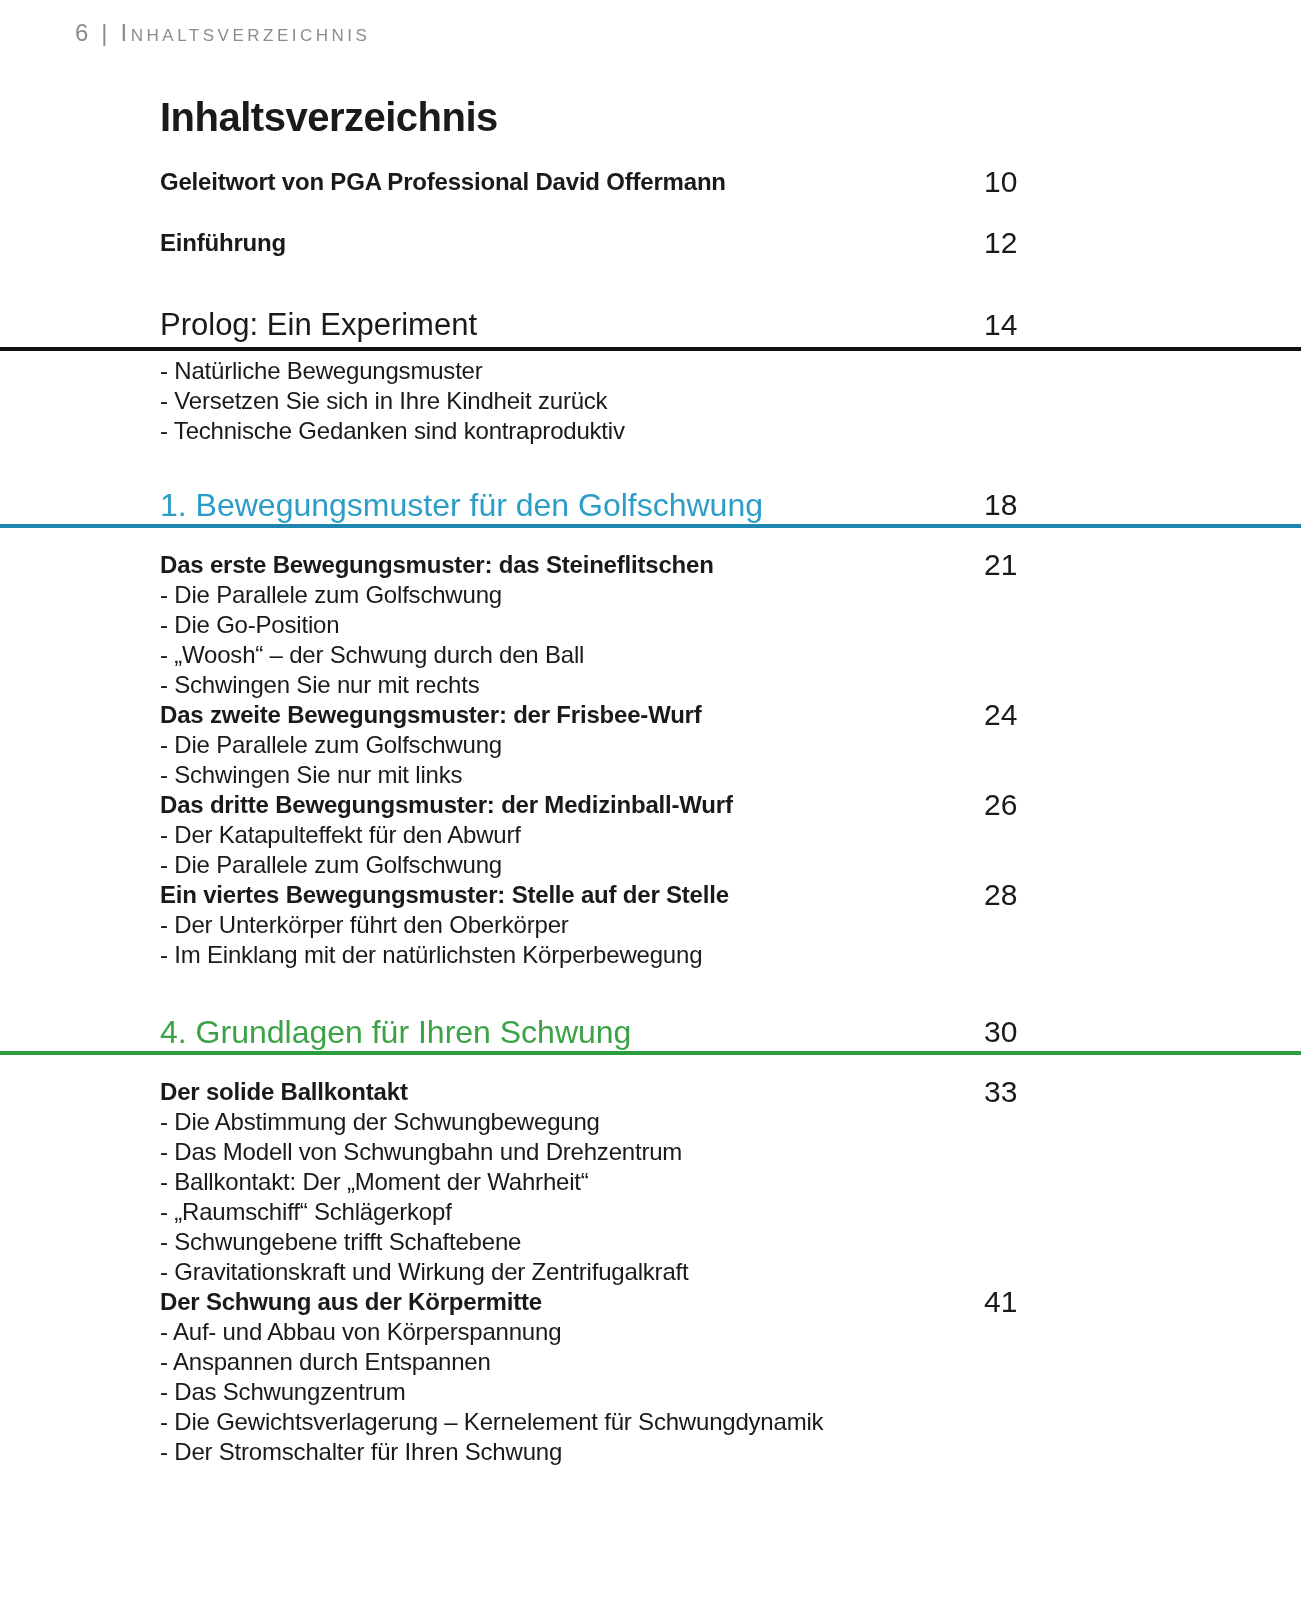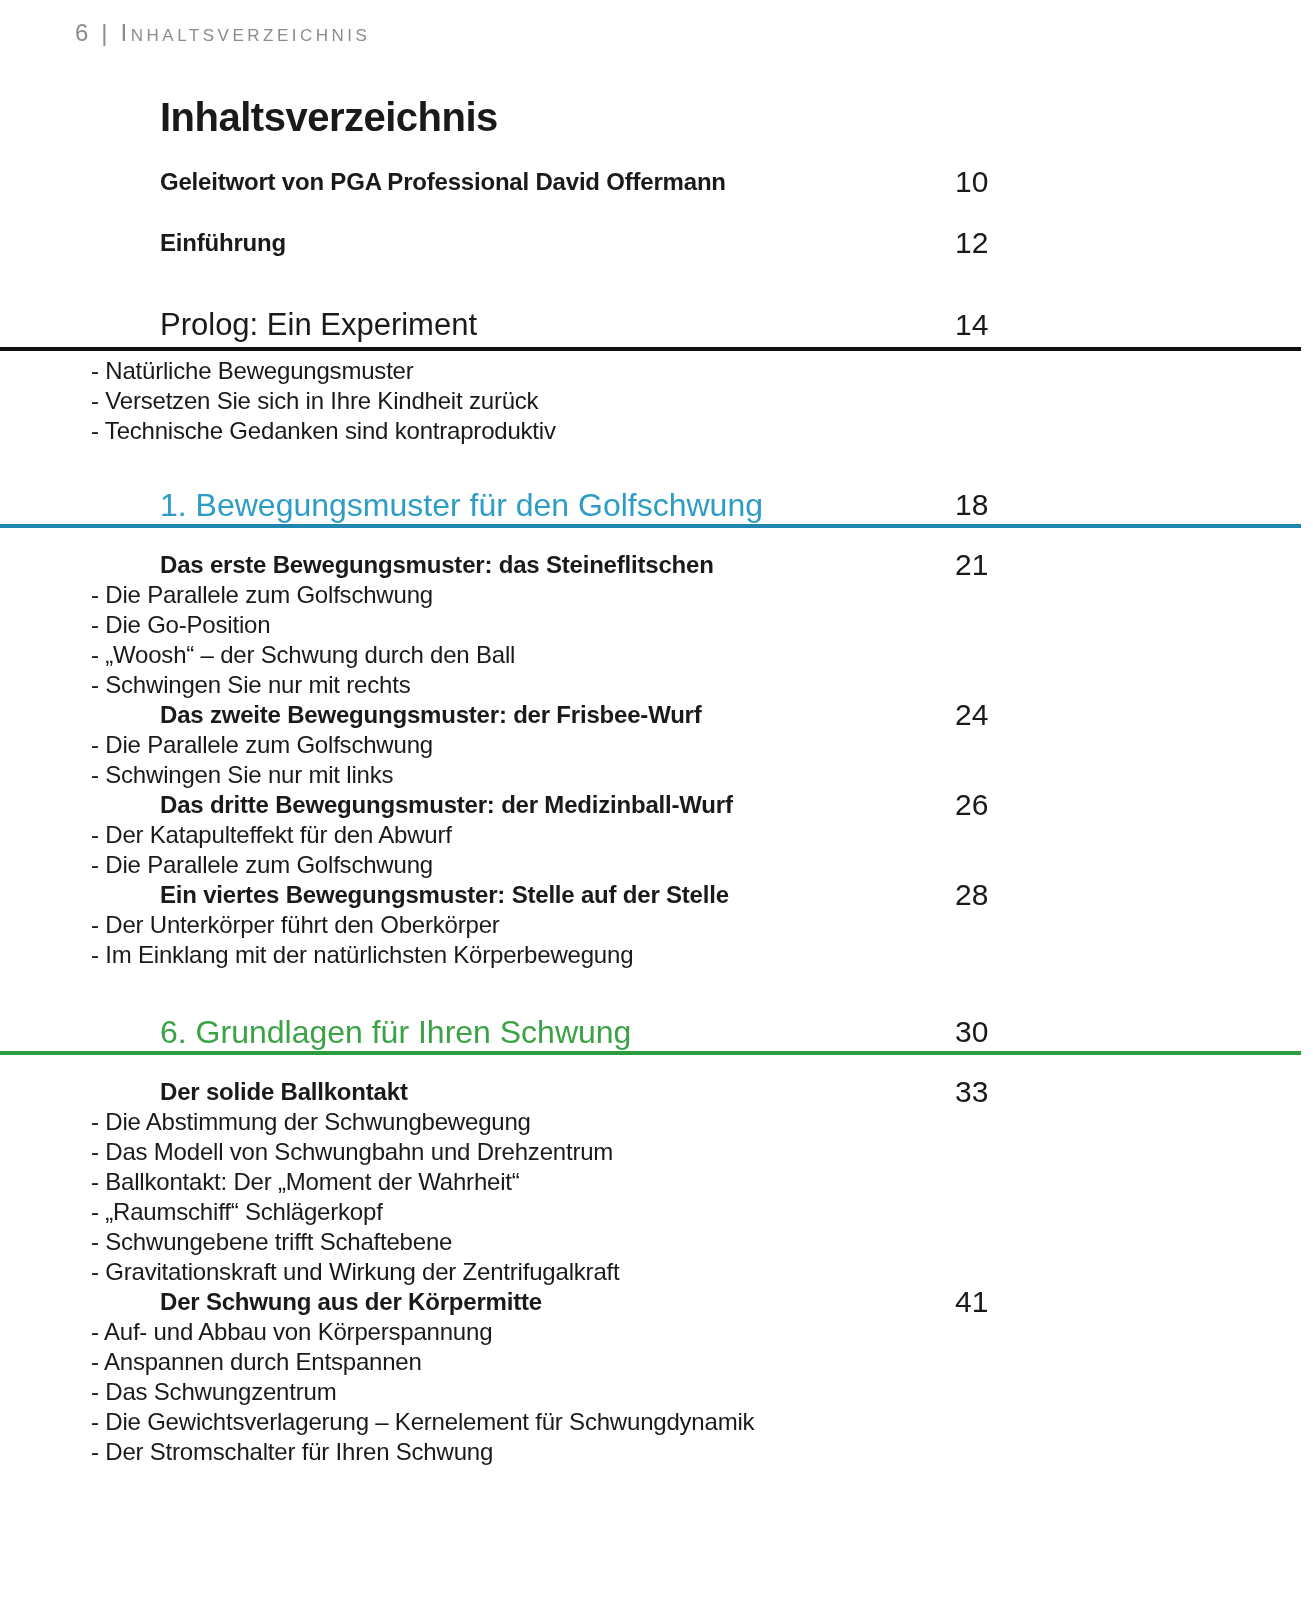--- a/index.html
+++ b/index.html
@@ -30,21 +30,21 @@
     font-size: 40px;
     line-height: 40px;
     font-weight: 700;
     letter-spacing: -0.5px;
   }
 
   
   .row { position: relative; padding-left: 160px; }
   .pagenum {
     position: absolute;
-    left: 955px;
+    left: 984px;
     top: 0;
     font-size: 30px;
     font-weight: 400;
     line-height: inherit;
     color: var(--text, #1a1a1a);
     letter-spacing: 0;
   }
 
   .row-front {
     margin-top: 31px;
@@ -80,21 +80,21 @@
   .row-chapter.ch2 { margin-top: 45px; color: var(--chapter2, #3ba246); }
 
   .row-section {
     font-size: 24px;
     line-height: 30px;
     font-weight: 700;
     letter-spacing: -0.2px;
   }
   .row-section.first { margin-top: 22px; }
 
-  .items { padding-left: 91px; font-size: 24px; line-height: 30px; font-weight: 400; }
+  .items { padding-left: 120px; font-size: 24px; line-height: 30px; font-weight: 400; margin-left: 40px; }
   .items.after-rule { margin-top: 5px; }
   .item { letter-spacing: -0.2px; }
 </style>
 </head>
 <body>
 
 <div class="page">
 
   <div class="running-head">
     <span>6</span><span class="sep">|</span><span class="rh-label">Inhaltsverzeichnis</span>
@@ -162,21 +162,21 @@
   <div class="row row-section">
     <span class="lbl">Ein viertes Bewegungsmuster: Stelle auf der Stelle</span>
     <span class="pagenum">28</span>
   </div>
   <div class="items">
     <div class="item">- Der Unterkörper führt den Oberkörper</div>
     <div class="item">- Im Einklang mit der natürlichsten Körperbewegung</div>
   </div>
 
   <div class="row row-chapter ch2">
-    <span class="lbl">6. Grundlagen für Ihren Schwung</span>
+    <span class="lbl">4. Grundlagen für Ihren Schwung</span>
     <span class="pagenum">30</span>
   </div>
   <div class="rule rule-ch2"></div>
 
   <div class="row row-section first">
     <span class="lbl">Der solide Ballkontakt</span>
     <span class="pagenum">33</span>
   </div>
   <div class="items">
     <div class="item">- Die Abstimmung der Schwungbewegung</div>

